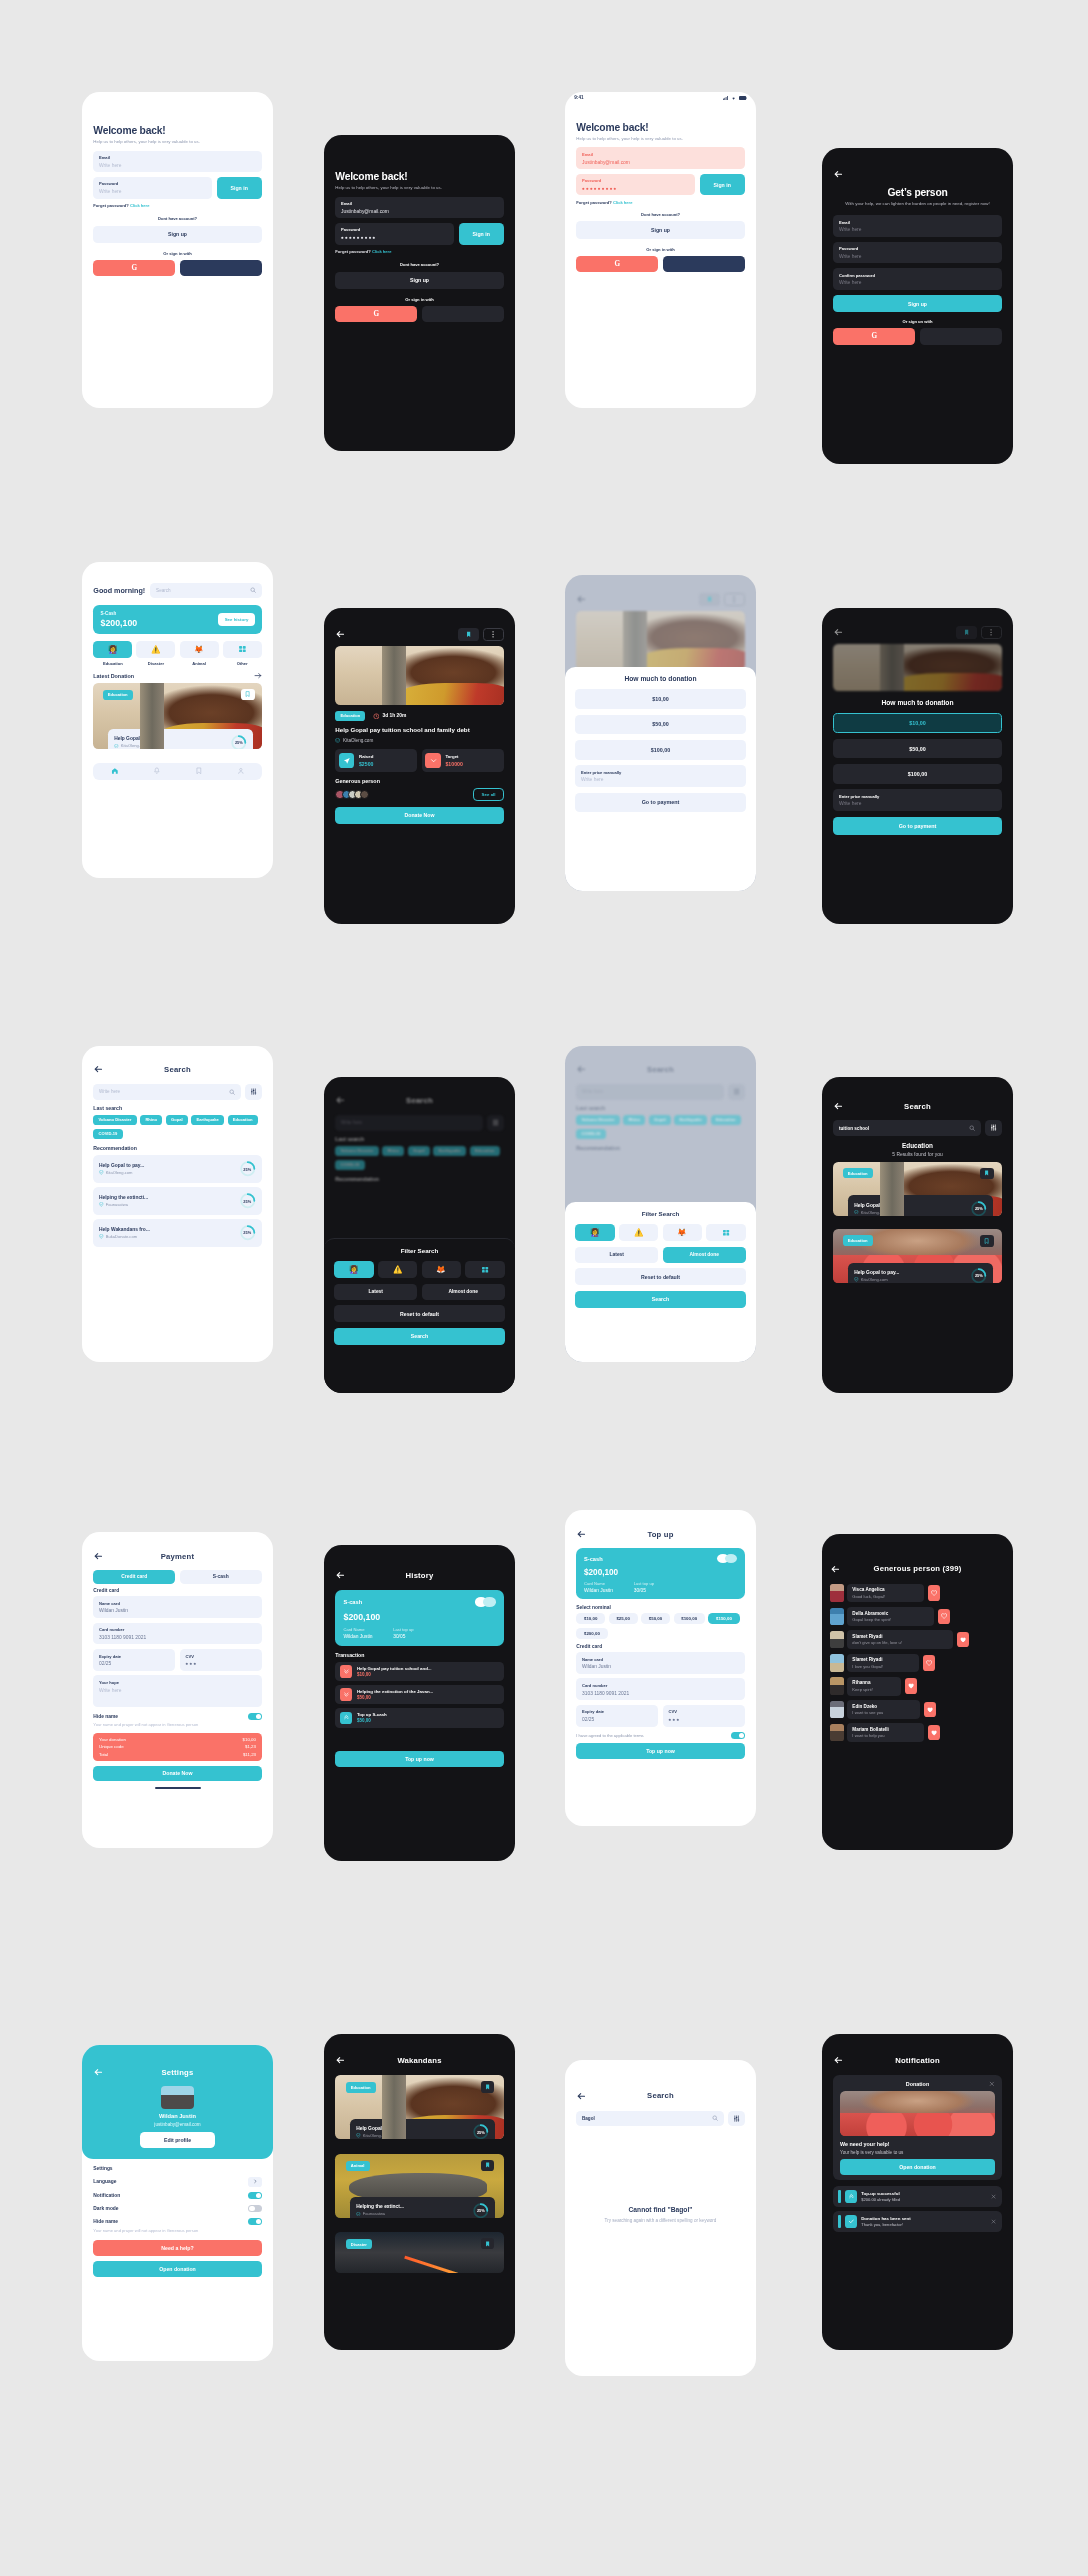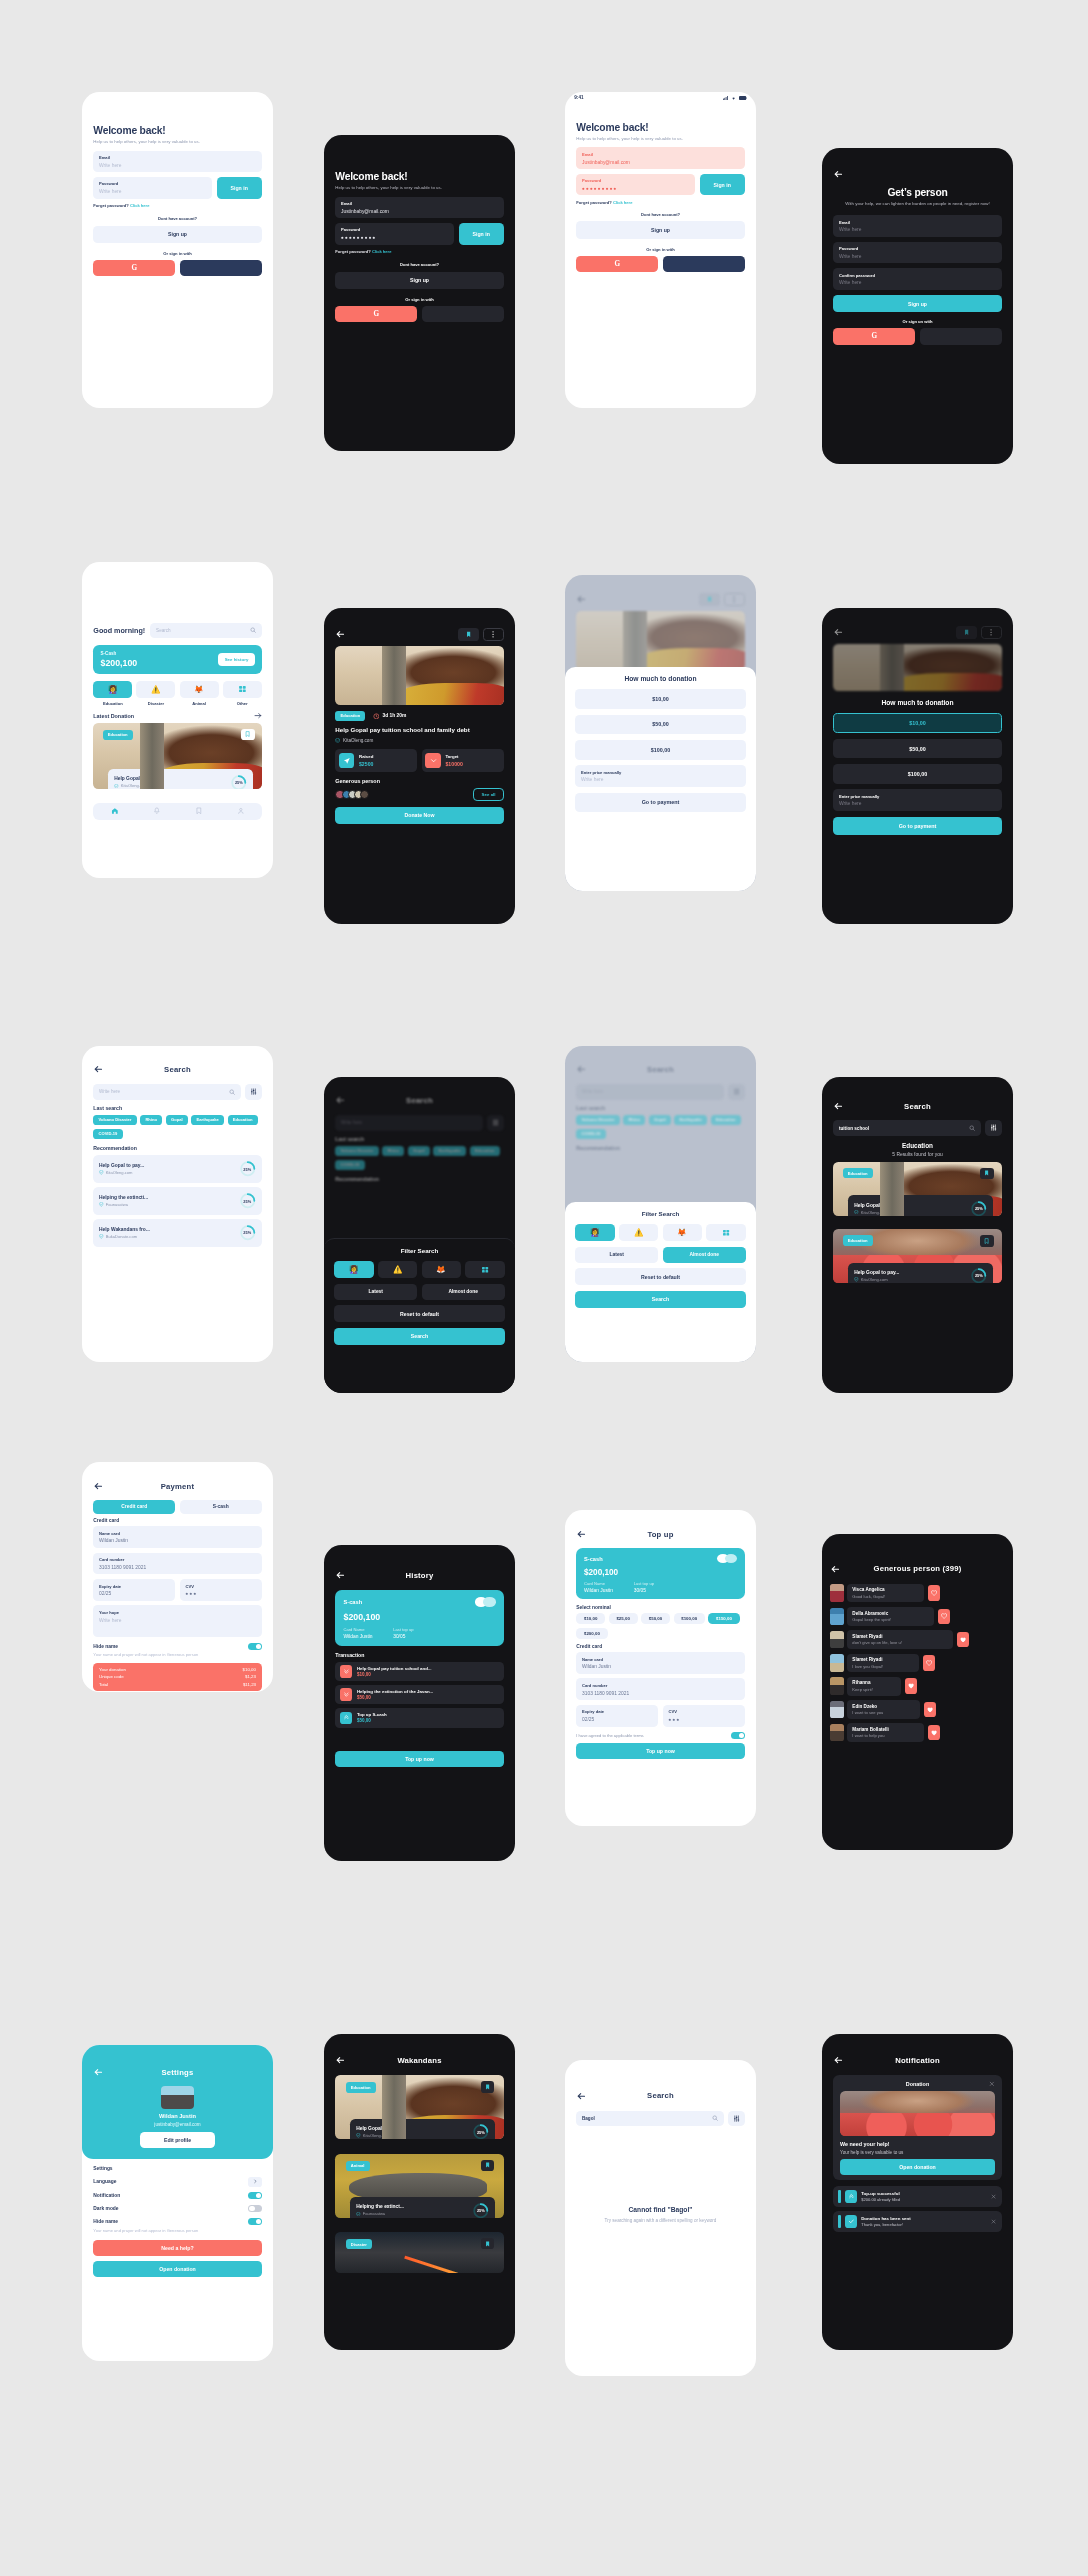--- a/index.html
+++ b/index.html
@@ -330,21 +330,21 @@
     <div class="tiny center t-light" style="margin-top:6.7px;font-weight:bold;">Or sign un with</div>
     <div class="row-g" style="margin-top:4.1px;">
       <div class="btn coral gicon" style="flex:1;height:16.5px;">G</div>
       <div class="btn softd gicon" style="flex:1;height:16.5px;"></div>
     </div>
   </div>
 </div>
 
 <div class="phone light" style="left:82px;top:562px;width:191px;height:316px;">
   <div class="pad" style="padding-top:20.6px;">
-    <div style="display:flex;align-items:center;gap:5.2px;margin-top:40px;">
+    <div style="display:flex;align-items:center;gap:5.2px;">
       <div style="font-size:7.2px;font-weight:bold;" class="t-dark">Good morning!</div>
       <div class="search-box">
         <span class="ph-l" style="flex:1;">Search</span>
         <svg width="6.2" height="6.2" viewBox="0 0 24 24">
               <circle cx="10.5" cy="10.5" r="7" stroke="#8d97af" stroke-width="2.2" fill="none"></circle>
               <path d="M16 16l5 5" stroke="#8d97af" stroke-width="2.2" stroke-linecap="round"></path>
             </svg>
       </div>
     </div>
     <div style="background:#35c2d0;border-radius:6.2px;padding:6.2px 7.2px;margin-top:6.7px;display:flex;align-items:center;justify-content:space-between;">
@@ -881,21 +881,21 @@
                 <circle cx="20" cy="20" r="15" fill="none" stroke="#1d4f56" stroke-width="4"></circle>
                 <circle cx="20" cy="20" r="15" fill="none" stroke="#35c2d0" stroke-width="4" stroke-dasharray="23.5 94" stroke-linecap="round" transform="rotate(-90 20 20)"></circle>
               </svg>
           <div class="txt t-light">25%</div>
         </div>
       </div>
     </div>
   </div>
 </div>
 
-<div class="phone light" style="left:82px;top:1462px;width:191px;height:230px;">
+<div class="phone light" style="left:82px;top:1532px;width:191px;height:316px;">
   <div class="pad" style="padding-top:15.5px;">
     <div class="navbar">
       <div class="arrow">
             <svg viewBox="0 0 24 24">
               <path d="M20 12H5M11 6l-6 6 6 6" stroke="#2b3a5c" stroke-width="2.4" fill="none" stroke-linecap="round" stroke-linejoin="round"></path>
             </svg>
           </div>
       <div class="nav-title t-dark">Payment</div>
     </div>
     <div class="row-g" style="margin-top:4.6px;">

